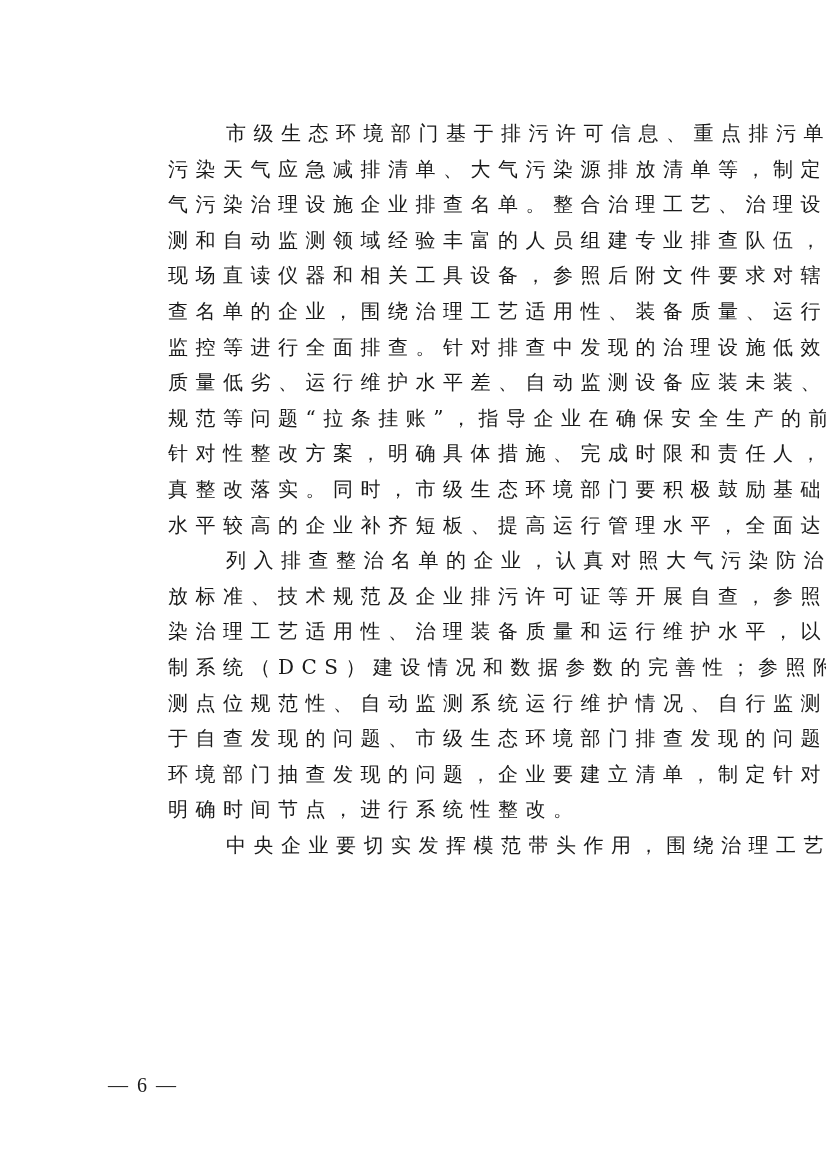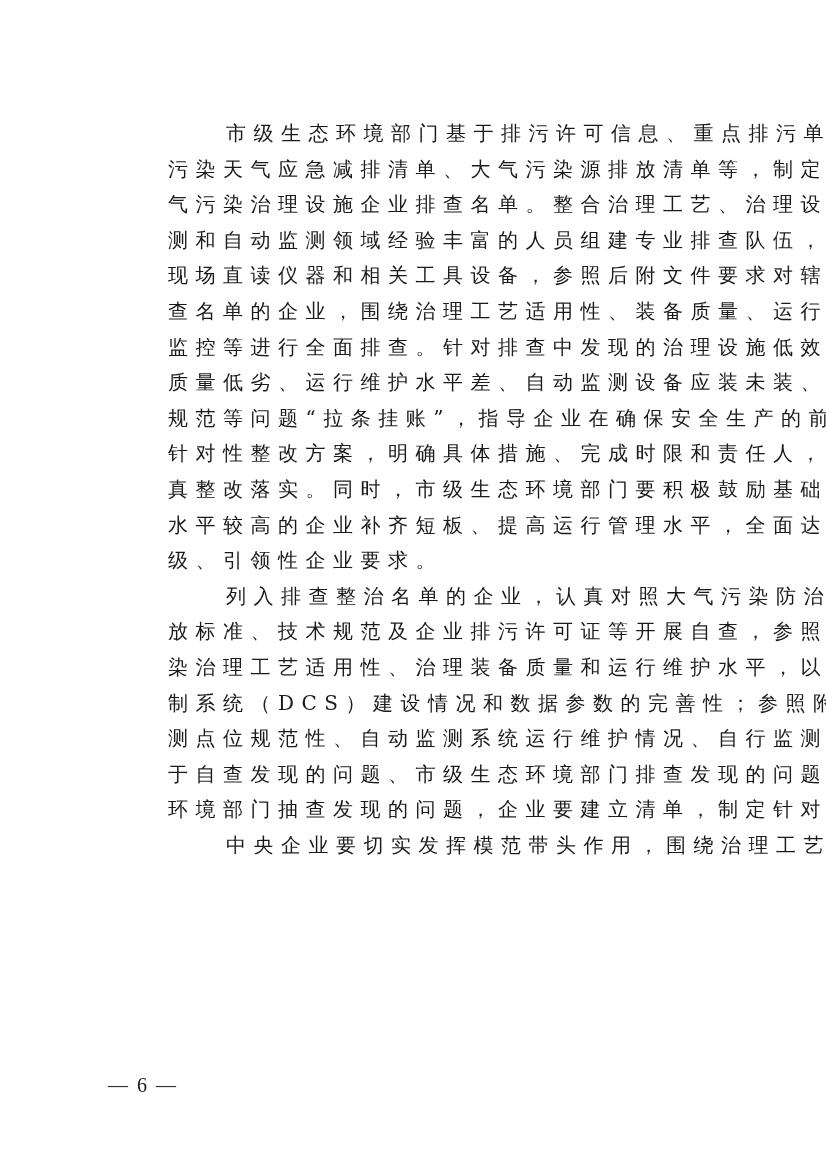--- a/index.html
+++ b/index.html
@@ -50,31 +50,31 @@
       <span class="line">气污染治理设施企业排查名单。整合治理工艺、治理设施、手工监</span>
       <span class="line">测和自动监测领域经验丰富的人员组建专业排查队伍，调配便携式</span>
       <span class="line">现场直读仪器和相关工具设备，参照后附文件要求对辖区内列入排</span>
       <span class="line">查名单的企业，围绕治理工艺适用性、装备质量、运行维护、监测</span>
       <span class="line">监控等进行全面排查。针对排查中发现的治理设施低效失效、装备</span>
       <span class="line">质量低劣、运行维护水平差、自动监测设备应装未装、监测监控不</span>
       <span class="line">规范等问题“拉条挂账”，指导企业在确保安全生产的前提下，制定</span>
       <span class="line">针对性整改方案，明确具体措施、完成时限和责任人，督促企业认</span>
       <span class="line">真整改落实。同时，市级生态环境部门要积极鼓励基础较好、治理</span>
       <span class="line">水平较高的企业补齐短板、提高运行管理水平，全面达到环保绩效 A</span>
-      <span class="line">级、引领性企业要求。</span>
     </div>
 
     <div class="para">
       <span class="line indent">列入排查整治名单的企业，认真对照大气污染防治法、相关排</span>
       <span class="line">放标准、技术规范及企业排污许可证等开展自查，参照附 2 评估污</span>
       <span class="line">染治理工艺适用性、治理装备质量和运行维护水平，以及分布式控</span>
       <span class="line">制系统（DCS）建设情况和数据参数的完善性；参照附 3 评估自动监</span>
       <span class="line">测点位规范性、自动监测系统运行维护情况、自行监测规范性。对</span>
       <span class="line">于自查发现的问题、市级生态环境部门排查发现的问题及省级生态</span>
       <span class="line">环境部门抽查发现的问题，企业要建立清单，制定针对性整改方案，</span>
+      <span class="line">明确时间节点，进行系统性整改。</span>
     </div>
 
     <div class="para">
       <span class="line indent">中央企业要切实发挥模范带头作用，围绕治理工艺及装备、运</span>
     </div>
 
   </div>
 
   <div class="footer">— 6 —</div>
 </div>

